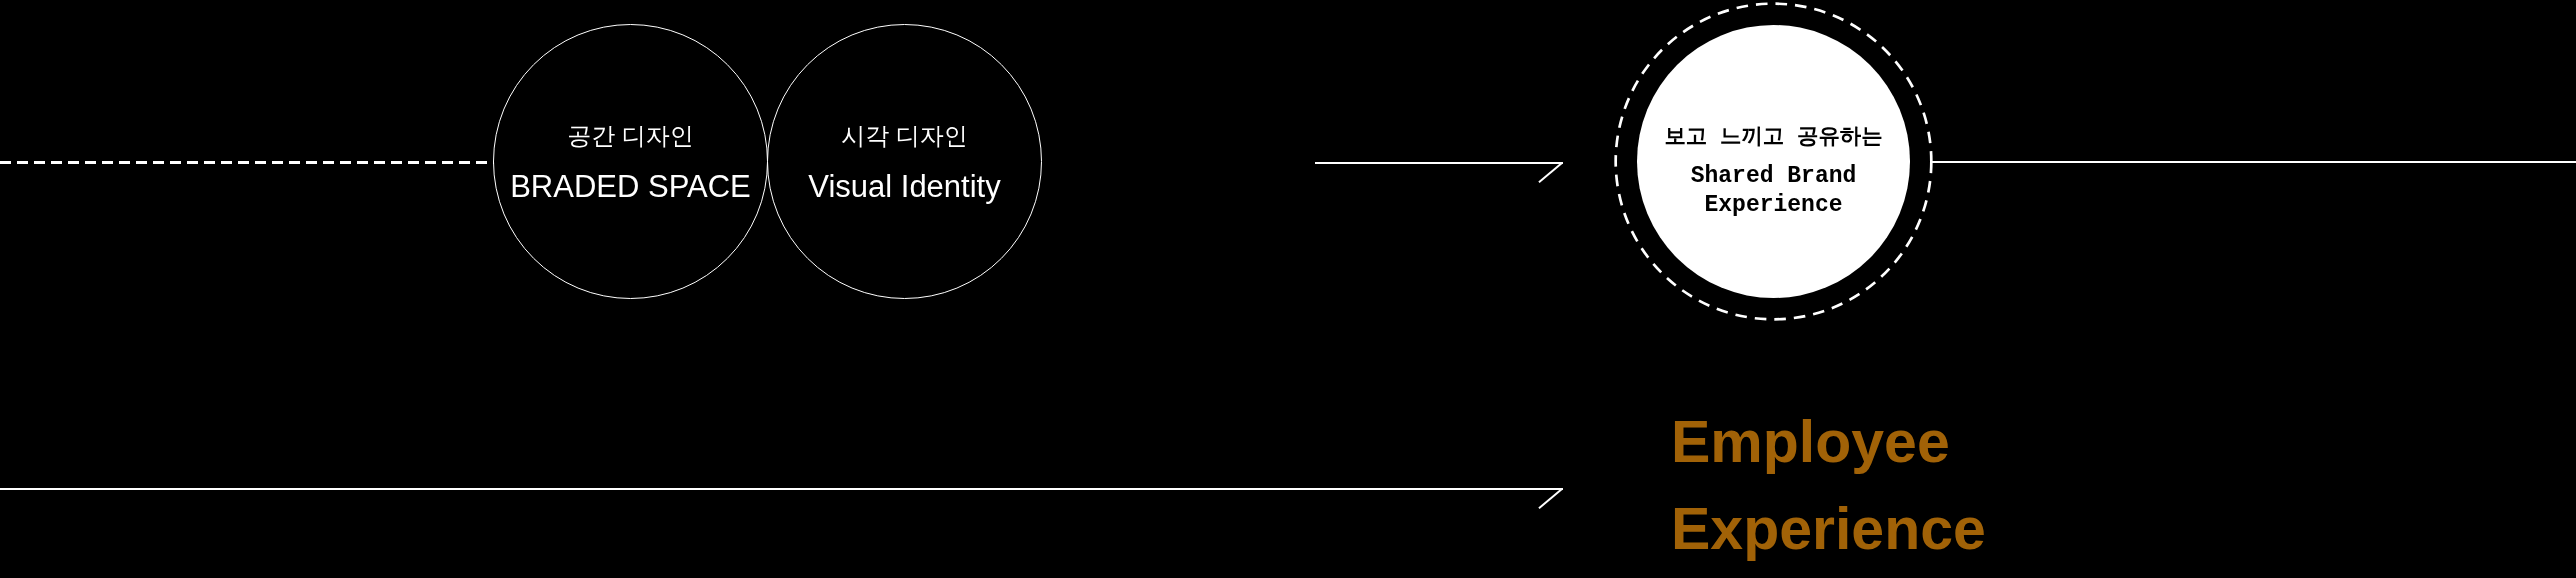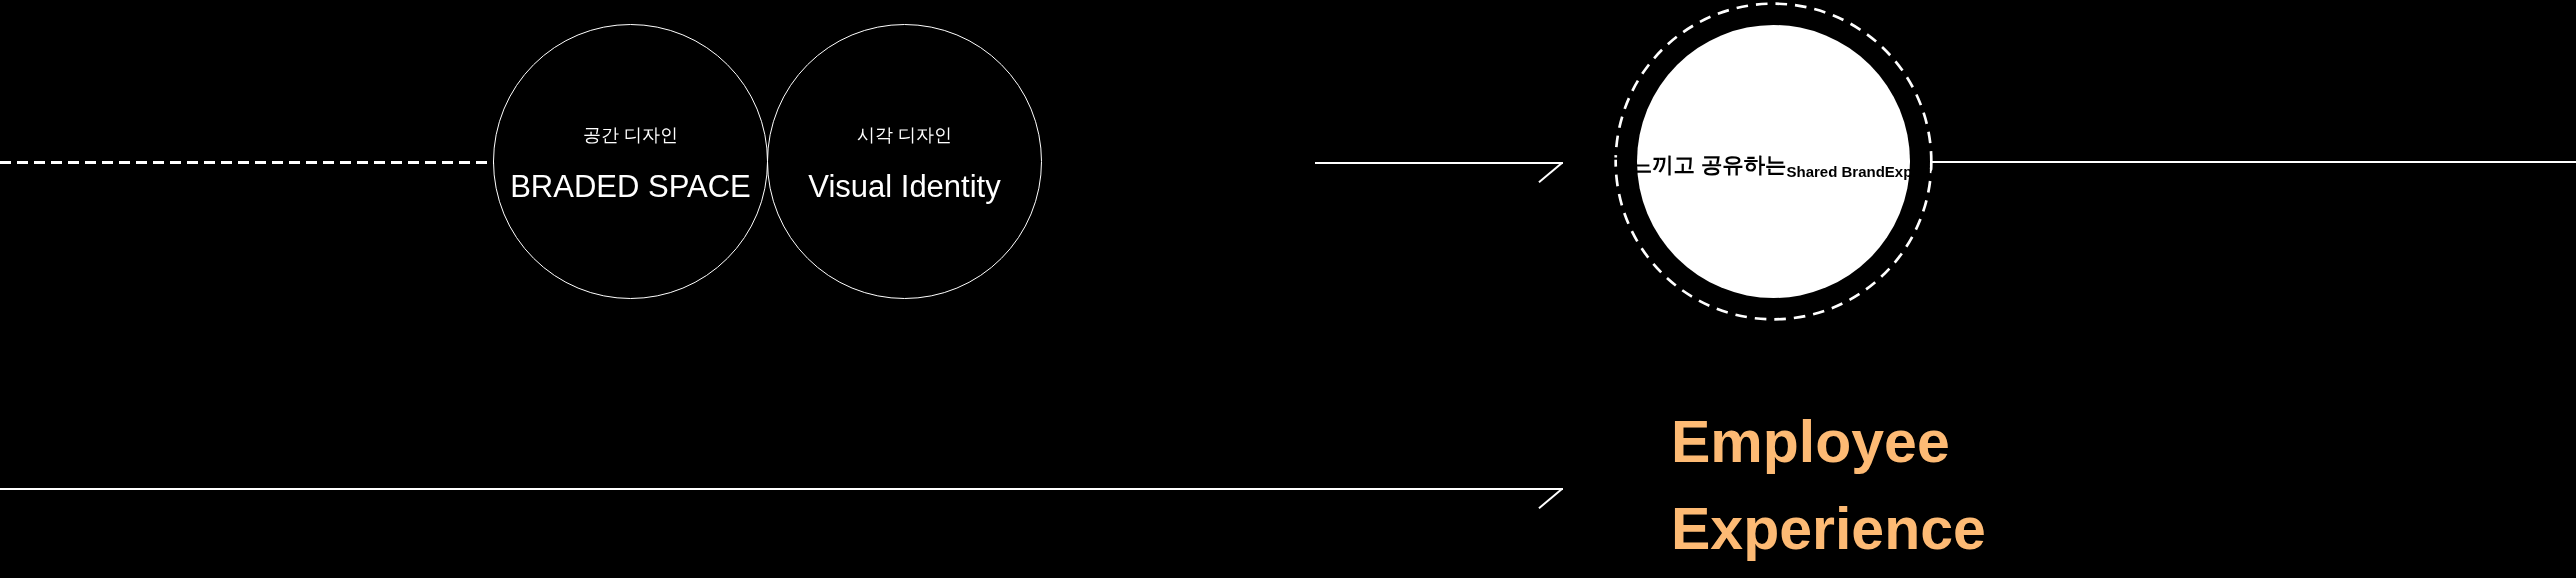--- a/index.html
+++ b/index.html
@@ -72,21 +72,21 @@
     border-radius: 50%;
     box-sizing: border-box;
     display: flex;
     flex-direction: column;
     align-items: center;
     justify-content: center;
     color: #ffffff;
     text-align: center;
   }
   .proc-circle .ko {
-    font-size: 18px;
+    font-size: 24px;
     font-weight: 400;
     line-height: 27px;
     margin-bottom: 24px;
     white-space: nowrap;
   }
   .proc-circle .en {
     font-size: 31px;
     font-weight: 400;
     line-height: 28px;
     white-space: nowrap;
@@ -117,47 +117,48 @@
   .result-circle {
     position: absolute;
     left: 1637px;
     top: 25px;
     width: 273px;
     height: 273px;
     background: #ffffff;
     border-radius: 50%;
     box-sizing: border-box;
     display: flex;
-    flex-direction: row;
+    flex-direction: column;
     align-items: center;
     justify-content: center;
     padding-top: 21.4px;
     text-align: center;
     color: #000000;
+    font-family: Liberation Mono, monospace;
   }
   .result-circle .ko {
     font-size: 21.4px;
     font-weight: 600;
     line-height: 25px;
     margin-bottom: 12.5px;
     white-space: nowrap;
   }
   .result-circle .en {
-    font-size: 15px;
+    font-size: 23px;
     font-weight: 700;
     line-height: 28.5px;
     white-space: nowrap;
   }
 
   
   .employee-label {
     position: absolute;
     left: 1671px;
     top: 399px;
-    color: #fdba74;
+    color: #a16207;
     font-size: 59px;
     font-weight: 700;
     line-height: 87px;
     white-space: nowrap;
   }
 </style>
 </head>
 <body>
 
 <div class="canvas">

